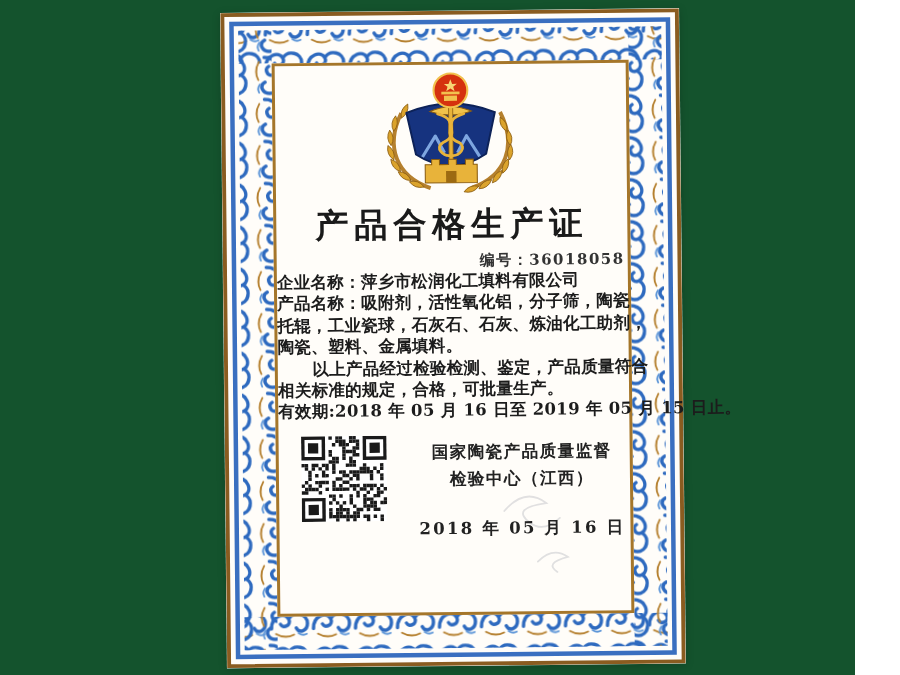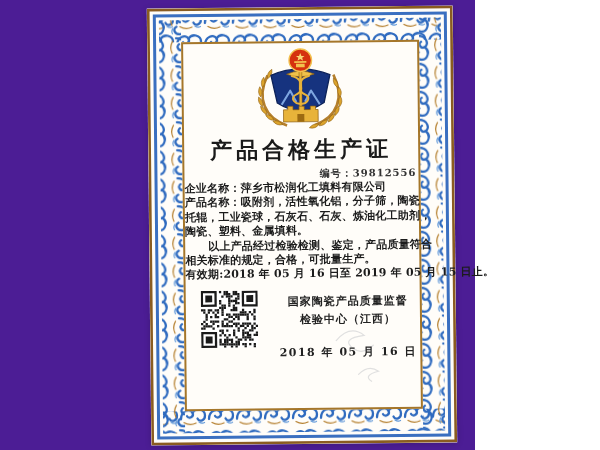--- a/index.html
+++ b/index.html
@@ -1,20 +1,20 @@
 <!DOCTYPE html>
 <html><head>
 <meta charset="utf-8">
 <style>
   html,body{margin:0;padding:0;}
   body{
     width:600px;height:450px;background:#ffffff;overflow:hidden;
     font-family:"DejaVu Serif","Liberation Serif",serif;
   }
-  .photo{position:relative;width:475px;height:450px;background:#4c1d95;}
+  .photo{position:relative;width:570px;height:450px;background:#14532d;}
   .cert{
     position:absolute;left:149px;top:7px;width:306px;height:437px;
     background:#fffdf9;transform:rotate(-0.6deg);
     box-shadow:0 1px 6px rgba(0,0,0,.18);
   }
   .border-svg{position:absolute;left:0;top:0;width:100%;height:100%;}
   .content{position:absolute;left:36px;top:36px;width:234px;height:365px;}
   .emblem{position:absolute;left:50%;top:4px;transform:translateX(-50%);}
   .title{
     position:absolute;top:92px;left:0;width:234px;margin:0;
@@ -122,21 +122,21 @@
           <circle cx="60" cy="15" r="13" fill="#d5310e" stroke="#f2c14e" stroke-width="1.6"></circle>
           <polygon points="60,6.5 61.4,10 65,10 62.2,12.2 63.2,15.6 60,13.6 56.8,15.6 57.8,12.2 55,10 58.6,10" fill="#f7d674"></polygon>
           <rect x="53" y="16" width="14" height="2" fill="#f2c14e"></rect>
           <rect x="55" y="19" width="10" height="4" fill="#f2c14e"></rect>
         </svg>
       </div>
 
       <h1 class="title">产品合格生产证</h1>
 
       <div class="serial">
-        <span>编号：</span><span>39812556</span>
+        <span>编号：</span><span>36018058</span>
       </div>
 
       <div class="body-text">
         <div class="body-line">企业名称：萍乡市松润化工填料有限公司</div>
         <div class="body-line">产品名称：吸附剂，活性氧化铝，分子筛，陶瓷</div>
         <div class="body-line">托辊，工业瓷球，石灰石、石灰、炼油化工助剂，</div>
         <div class="body-line">陶瓷、塑料、金属填料。</div>
         <div class="body-line indent">以上产品经过检验检测、鉴定，产品质量符合</div>
         <div class="body-line">相关标准的规定，合格，可批量生产。</div>
         <div class="body-line">有效期:2018 年 05 月 16 日至 2019 年 05 月 15 日止。</div>

